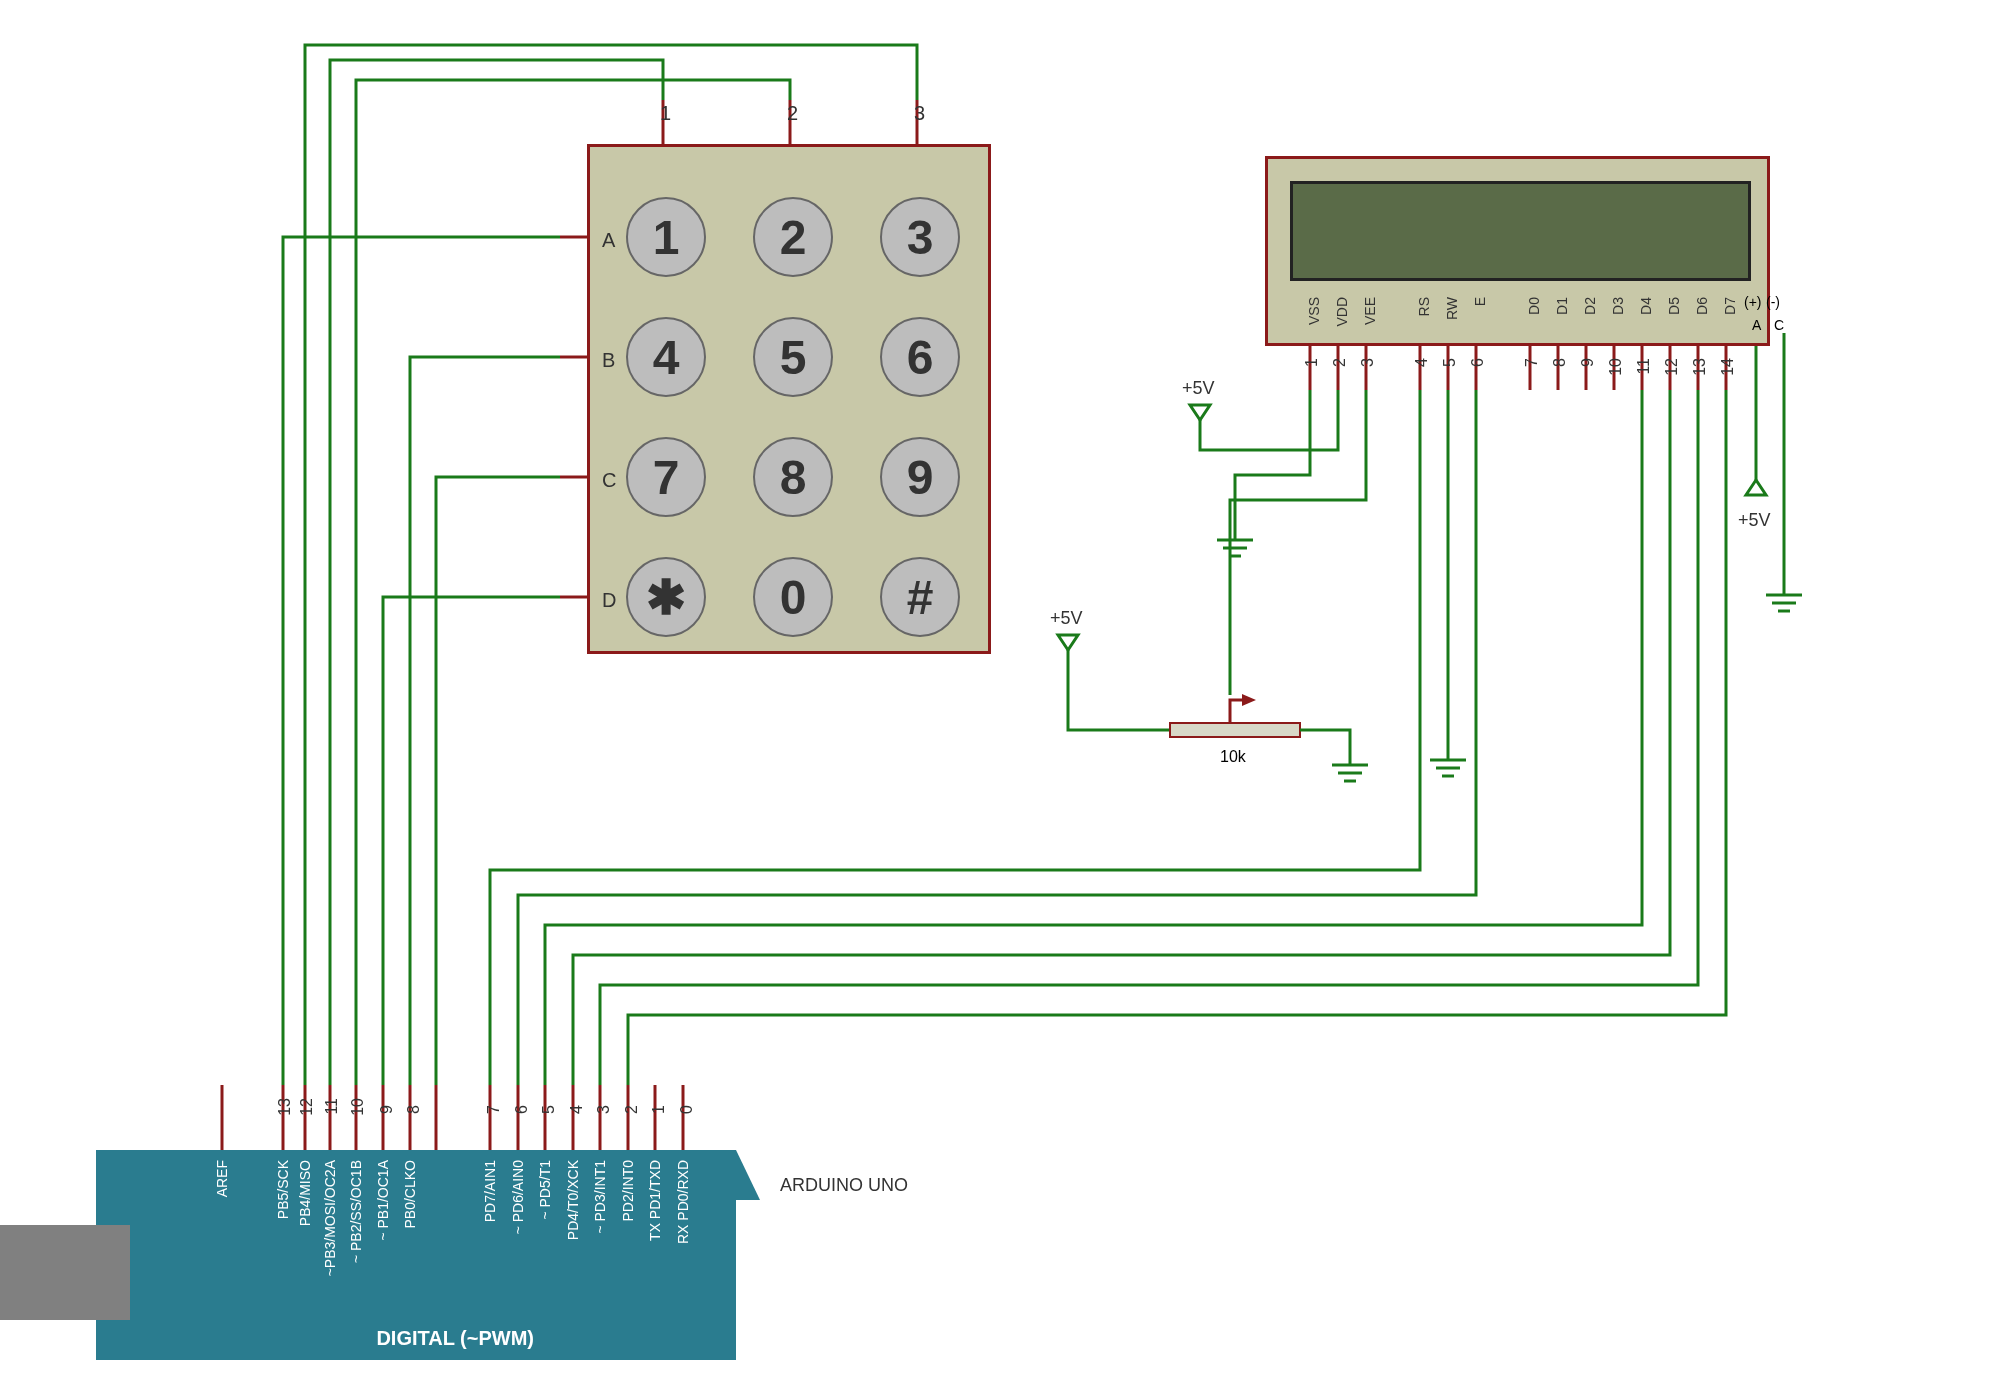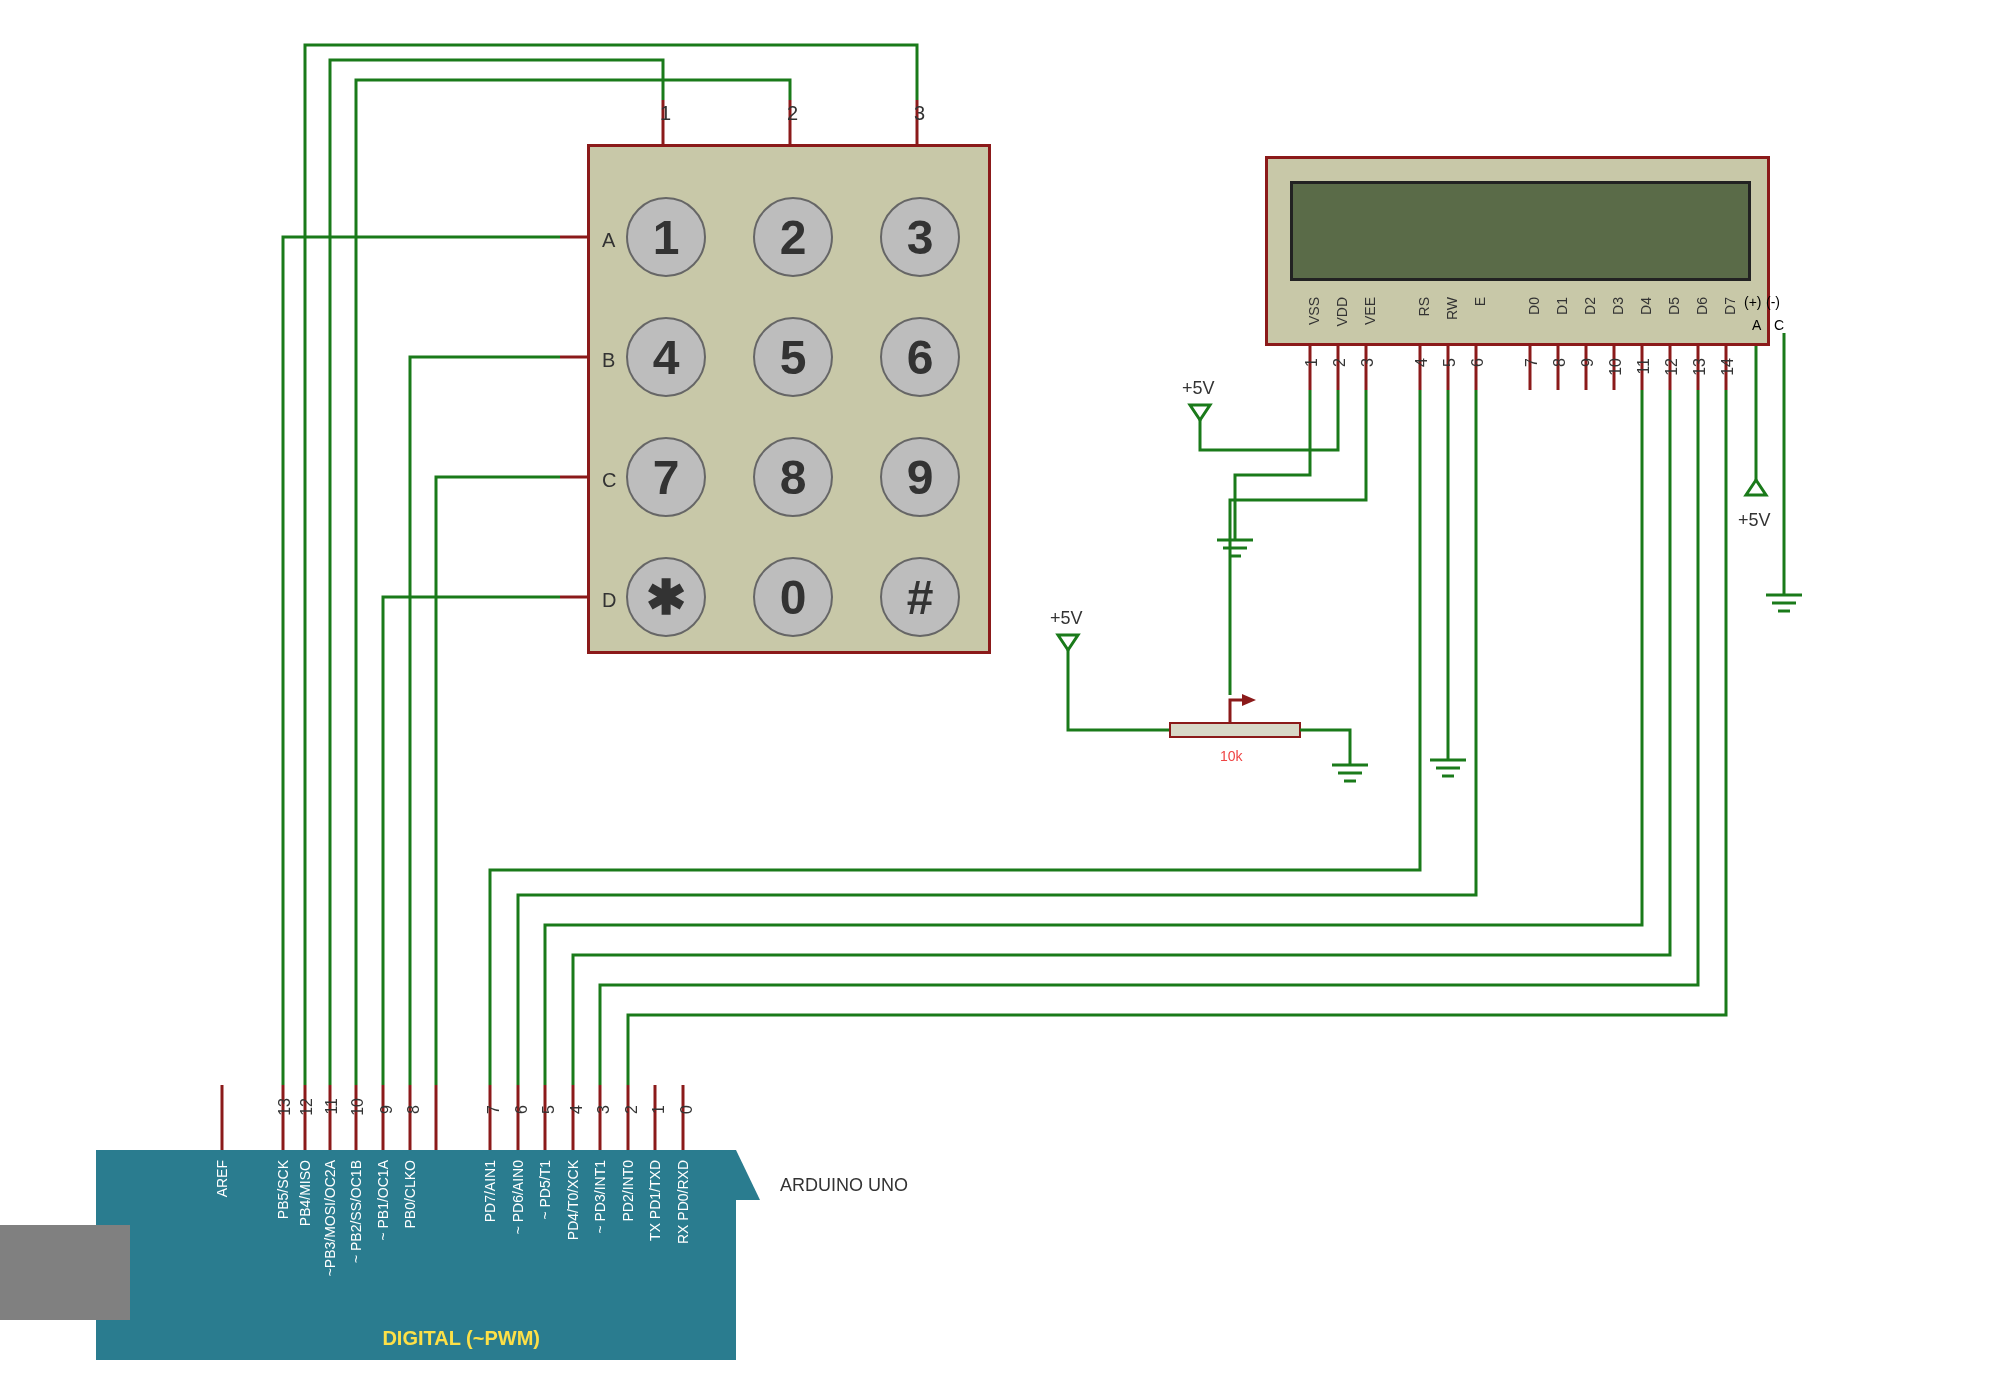--- a/index.html
+++ b/index.html
@@ -11,21 +11,21 @@
 .col-label{position:absolute;font-size:20px;color:#333;top:-45px}
 .row-label{position:absolute;font-size:20px;color:#333;left:12px}
 .lcd{position:absolute;left:1265px;top:156px;width:505px;height:190px;background:#c8c8a8;border:3px solid #8b1a1a}
 .lcd-screen{position:absolute;left:22px;top:22px;width:461px;height:100px;background:#5a6b48;border:3px solid #222}
 .lcd-label{position:absolute;font-size:14px;color:#333;writing-mode:vertical-rl;transform:rotate(180deg);top:138px}
 .lcd-num{position:absolute;font-size:16px;color:#333;writing-mode:vertical-rl;transform:rotate(180deg)}
 .arduino{position:absolute;left:96px;top:1150px;width:640px;height:210px;background:#2a7c8f}
 .ard-label{position:absolute;font-size:14px;color:#fff;writing-mode:vertical-rl;transform:rotate(180deg)}
 .ard-num{position:absolute;font-size:16px;color:#333;writing-mode:vertical-rl;transform:rotate(180deg)}
 .power-label{position:absolute;font-size:18px;color:#333}
-.pot-label{position:absolute;font-size:14px;color:#ef4444}
+.pot-label{position:absolute;font-size:16px;color:#000000}
 .gray-box{position:absolute;left:0;top:1225px;width:130px;height:95px;background:#808080}
 </style>
 </head>
 <body>
 
 <svg style="position:absolute;left:0;top:0;width:2012px;height:1392px;pointer-events:none">
 
   <line class="pin-line" x1="663" y1="144" x2="663" y2="100"></line>
   <line class="pin-line" x1="790" y1="144" x2="790" y2="100"></line>
   <line class="pin-line" x1="917" y1="144" x2="917" y2="100"></line>
@@ -195,21 +195,21 @@
 <span class="lcd-num" style="left:1663px;top:358px">12</span>
 <span class="lcd-num" style="left:1691px;top:358px">13</span>
 <span class="lcd-num" style="left:1719px;top:358px">14</span>
 
 <span class="power-label" style="left:1182px;top:378px">+5V</span>
 <span class="power-label" style="left:1050px;top:608px">+5V</span>
 <span class="power-label" style="left:1738px;top:510px">+5V</span>
 <span class="pot-label" style="left:1220px;top:748px">10k</span>
 
 <div class="arduino">
-  <span style="position:absolute;right:196px;bottom:10px;color:#fde047;font-weight:bold;font-size:20px">DIGITAL (~PWM)</span>
+  <span style="position:absolute;right:202px;bottom:10px;color:#ffffff;font-weight:bold;font-size:20px">DIGITAL (~PWM)</span>
   <span class="ard-label" style="left:118px;top:10px">AREF</span>
   <span class="ard-label" style="left:179px;top:10px">PB5/SCK</span>
   <span class="ard-label" style="left:201px;top:10px">PB4/MISO</span>
   <span class="ard-label" style="left:226px;top:10px">~PB3/MOSI/OC2A</span>
   <span class="ard-label" style="left:252px;top:10px">~ PB2/SS/OC1B</span>
   <span class="ard-label" style="left:279px;top:10px">~ PB1/OC1A</span>
   <span class="ard-label" style="left:306px;top:10px">PB0/CLKO</span>
   <span class="ard-label" style="left:386px;top:10px">PD7/AIN1</span>
   <span class="ard-label" style="left:414px;top:10px">~ PD6/AIN0</span>
   <span class="ard-label" style="left:441px;top:10px">~ PD5/T1</span>

